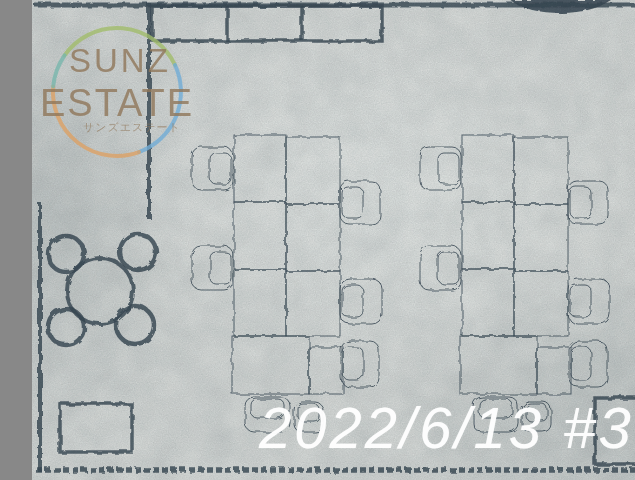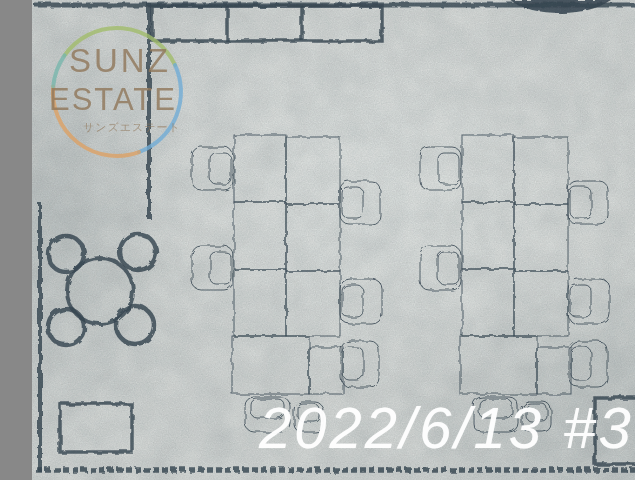--- a/index.html
+++ b/index.html
@@ -31,21 +31,21 @@
   .grain{mix-blend-mode:multiply; opacity:.5;}
   .mottle{mix-blend-mode:multiply; opacity:.28;}
 
   .watermark{position:absolute; left:0; top:0; width:190px; height:180px; pointer-events:none;}
   .wm-ring{position:absolute; left:12px; top:19px;}
   .ring-arc{fill:none; stroke-width:4; stroke-linecap:round; opacity:.8; filter:blur(.6px);}
   .arc-g{stroke:var(--ring-green);} .arc-b{stroke:var(--ring-blue);}
   .arc-o{stroke:var(--ring-orange);} .arc-t{stroke:var(--ring-teal);}
   .wm-text{position:absolute; color:var(--watermark-text); opacity:.8; filter:blur(.4px); white-space:nowrap;}
   .wm-line1{left:37px; top:42px; font-size:33px; letter-spacing:3px;}
-  .wm-line2{left:17px; top:82px; font-size:31px; letter-spacing:2px;}
+  .wm-line2{left:8px; top:82px; font-size:38px; letter-spacing:2px;}
   .wm-line3{left:51px; top:120px; font-size:11px; letter-spacing:1px; opacity:.65; filter:blur(.5px);text-align:center;}
 
   .stamp{
     position:absolute; left:227px; top:399px; width:410px;
     font-size:58px; line-height:1; font-style:italic; letter-spacing:3px;
     color:var(--stamp-text); opacity:.97; white-space:nowrap;
     text-shadow:0 0 1px rgba(255,255,255,.55);
   }
 </style>
 </head>

